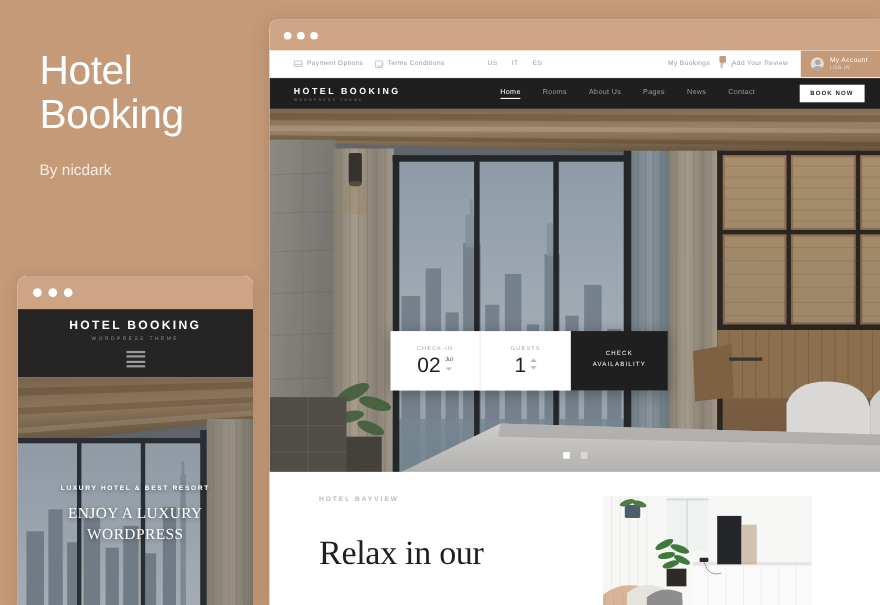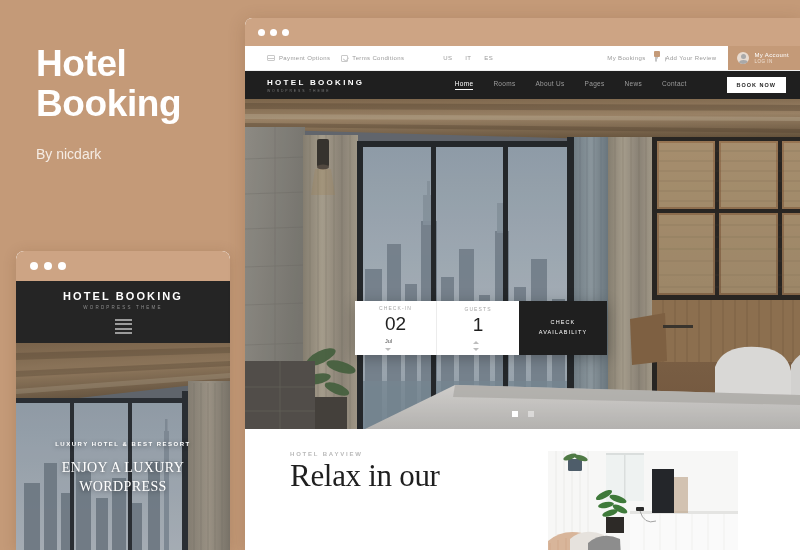--- a/index.html
+++ b/index.html
@@ -8,21 +8,21 @@
     overflow: hidden;
     font-family: "Liberation Sans", sans-serif;
   }
   body { background: #c49a78; position: relative; }
 
   
   .promo {
     position: absolute; left: 36px; top: 44px; width: 200px;
   }
   .promo-title {
-    font-size: 37px; font-weight: 700; color: #ffffff;
+    font-size: 37px; font-weight: 400; color: #ffffff;
     line-height: 1.08; letter-spacing: -0.4px;
   }
   .promo-sub {
     font-size: 25px; font-weight: 300; color: #fdfbf9;
     margin-top: 8px; letter-spacing: -0.1px;
   }
   .promo-author {
     font-size: 14px; font-weight: 400; color: #f5ece4;
     margin-top: 22px;
   }
@@ -211,21 +211,21 @@
   }
   .bk-field {
     width: 82px; display: flex; flex-direction: column;
     align-items: center; justify-content: center;
     border-right: 1px solid #ececec;
   }
   .bk-field:last-child { border-right: none; }
   .bk-label {
     font-size: 5px; color: #a7a7a7; letter-spacing: 1.1px; margin-bottom: 3px;
   }
-  .bk-value-row { display: flex; align-items: flex-start; gap: 4px; flex-direction: column; }
+  .bk-value-row { display: flex; align-items: flex-start; gap: 4px; }
   .bk-value {
     font-size: 19px; color: #1f1f1f; font-weight: 400; line-height: 1;
   }
   .bk-month-col { display: flex; flex-direction: column; align-items: center; }
   .bk-month { font-size: 5.5px; color: #4a4a4a; margin-top: 1px; }
   .caret-down {
     width: 0; height: 0; margin-top: 4px;
     border-left: 3px solid transparent; border-right: 3px solid transparent;
     border-top: 3px solid #bdbdbd;
   }
@@ -255,21 +255,21 @@
   .sq-dot.active { background: #ffffff; }
 
   
   .lower { position: relative; height: 147px; background: #ffffff; }
   .lower-left { position: absolute; left: 45px; top: 22px; }
   .lower-kicker {
     font-size: 6px; color: #b9b9b9; letter-spacing: 1.8px; font-weight: 700;
   }
   .lower-head {
     font-family: "Liberation Serif", serif;
-    font-size: 31px; color: #1f1f1f; margin-top: 1px; letter-spacing: -0.3px;
+    font-size: 31px; color: #1f1f1f; margin-top: 28px; letter-spacing: -0.3px;
   }
   .lower-photo {
     position: absolute; left: 303px; top: 22px;
     width: 190px; height: 125px; overflow: hidden; background: #f3f3f3;
   }
 </style>
 </head>
 <body>
 
 <div class="promo">

